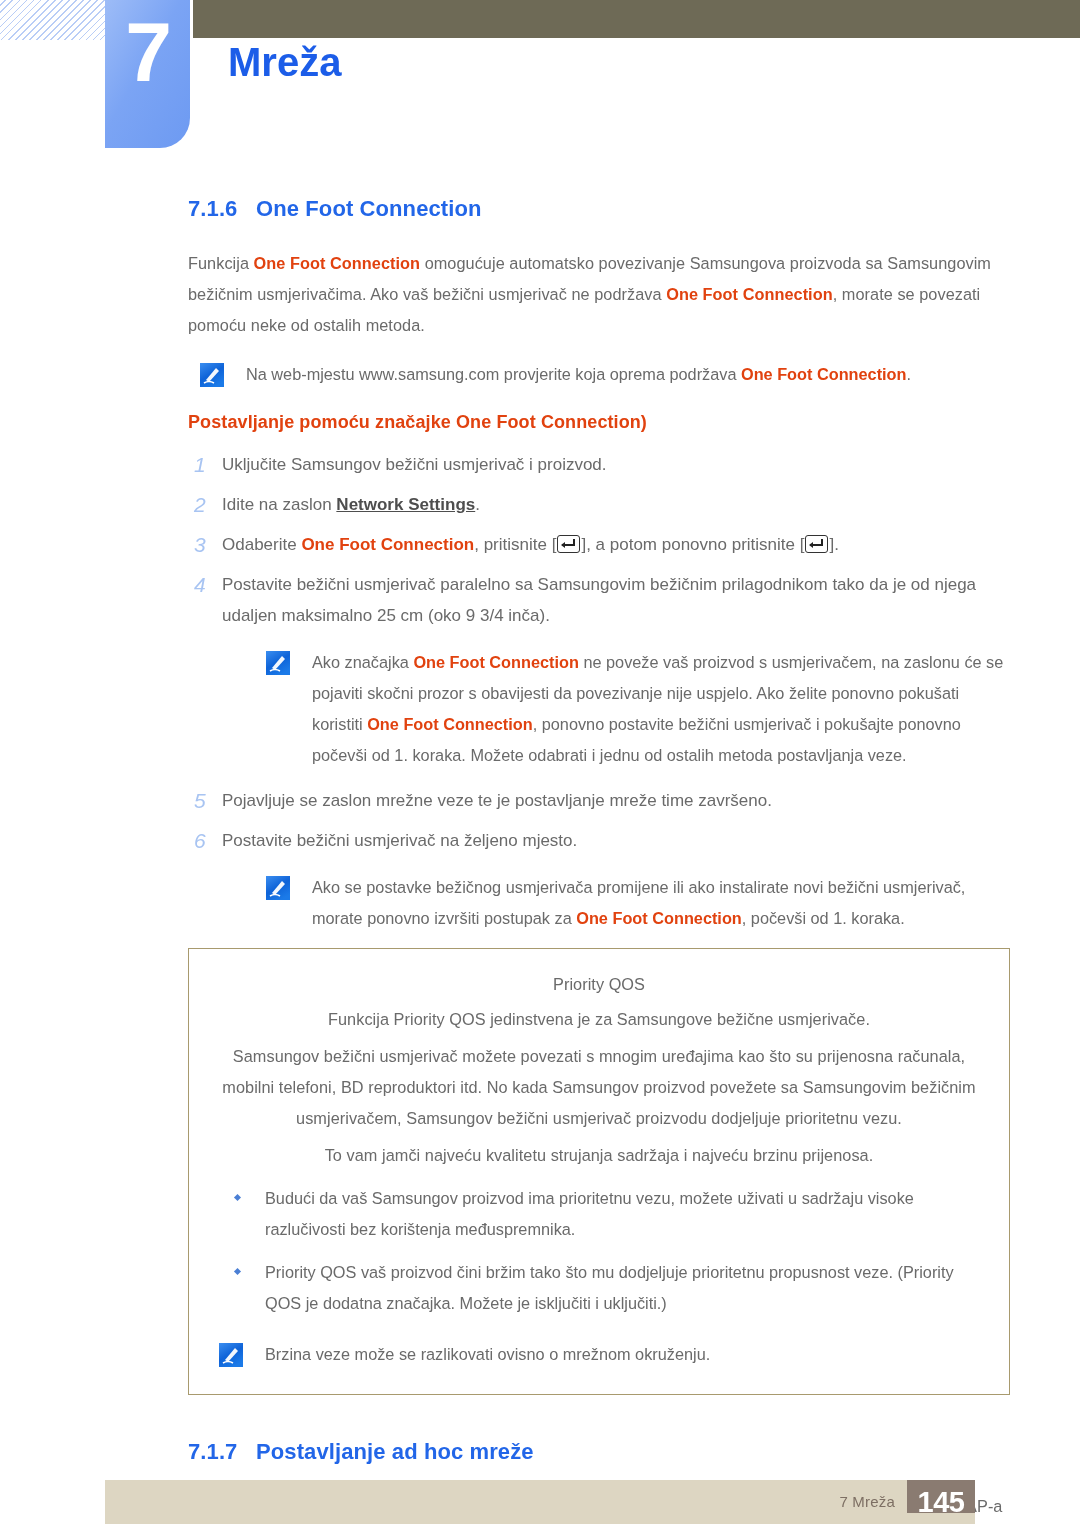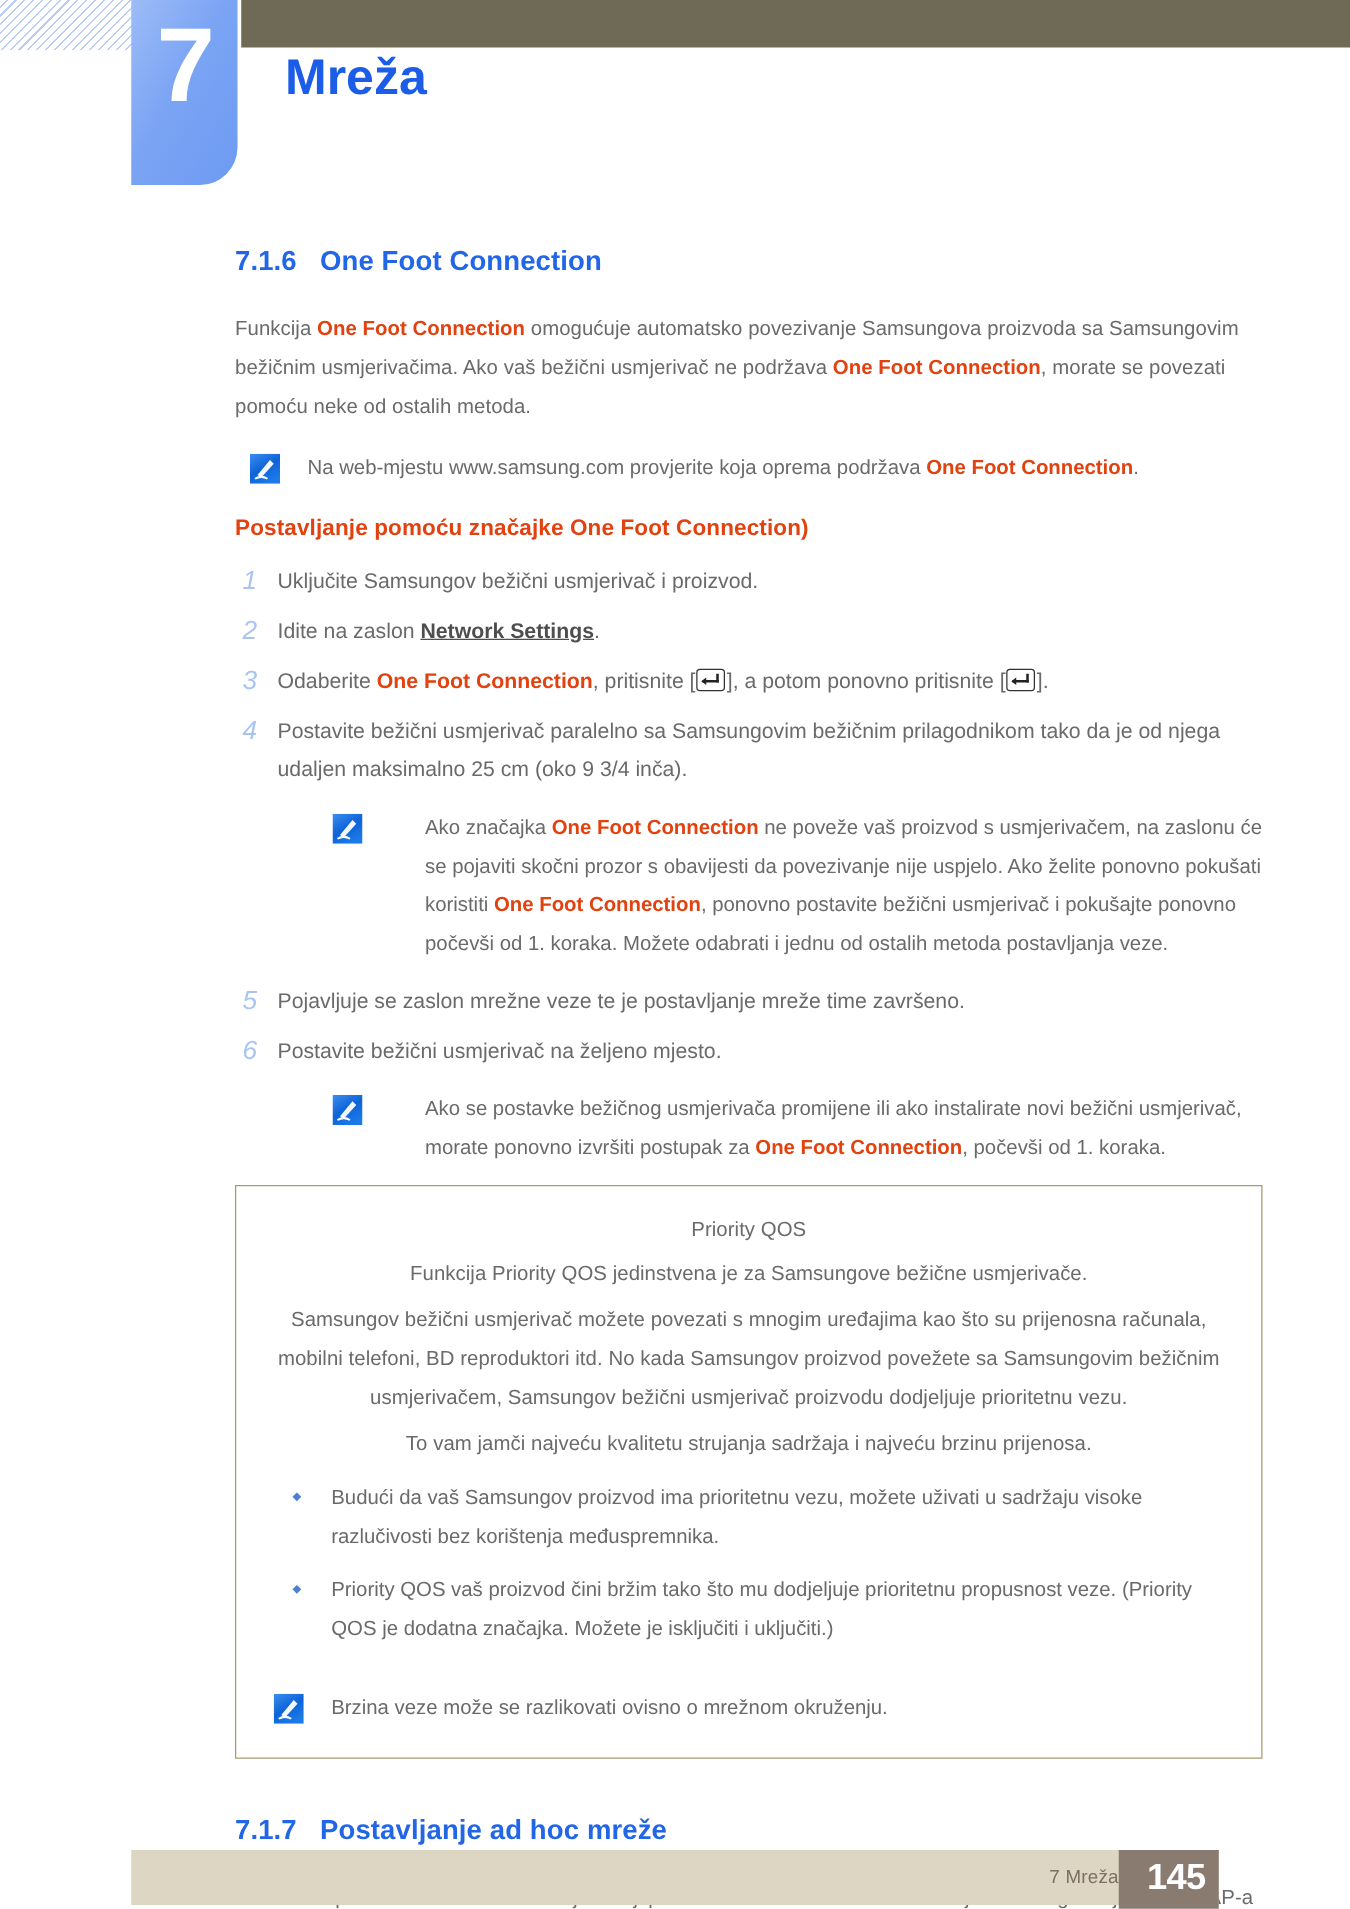--- a/index.html
+++ b/index.html
@@ -144,21 +144,21 @@
     text-align: left;
     padding-left: 6px;
     box-sizing: border-box;
   }
   .step-text {
     flex: 1 1 auto;
     font-size: 17px;
     color: #6a6a6a;
     line-height: 31px;
   }
-  .note.indent { padding-left: 78px; margin: 16px 0 14px 0; gap: 28px; }
+  .note.indent { padding-left: 78px; margin: 16px 0 14px 0; }
 
   .enterkey {
     display: inline-block;
     vertical-align: -3px;
     width: 21px; height: 16px;
     border: 1.6px solid #333;
     border-radius: 3px;
     position: relative;
     background: #fff;
     margin: 0 1px;
@@ -212,21 +212,21 @@
     background: #4a7fd4;
     transform: rotate(45deg);
     vertical-align: 3px;
   }
   .bullet-text {
     flex: 1 1 auto;
     font-size: 16.3px;
     color: #6a6a6a;
     line-height: 31px;
   }
-  .qos-box .note { padding-left: 4px; margin: 32px 0 0 0; }
+  .qos-box .note { padding-left: 4px; margin: 20px 0 0 0; }
 
   h2.sect.second { margin-top: 44px; }
 
   
   .footer {
     position: absolute;
     left: 105px;
     top: 1480px;
     width: 870px;
     height: 44px;
@@ -239,29 +239,28 @@
     font-size: 15px;
     font-weight: 400;
     color: #7d6f63;
     letter-spacing: 0.2px;
   }
   .footer-page {
     position: absolute;
     right: 0px;
     top: 0px;
     width: 68px;
-    height: 48px;
+    height: 33px;
     background: #8a7b71;
     color: #ffffff;
     font-size: 29px;
     font-weight: 700;
     text-align: center;
     line-height: 44px;
     letter-spacing: -0.5px;
-    padding-left: 12px;
   }
 </style>
 </head>
 <body>
 
 <div class="chapter-header">
   <div class="hatch"></div>
   <div class="olive-bar"></div>
   <div class="chapter-tab">
     <div class="chapter-num">7</div>

